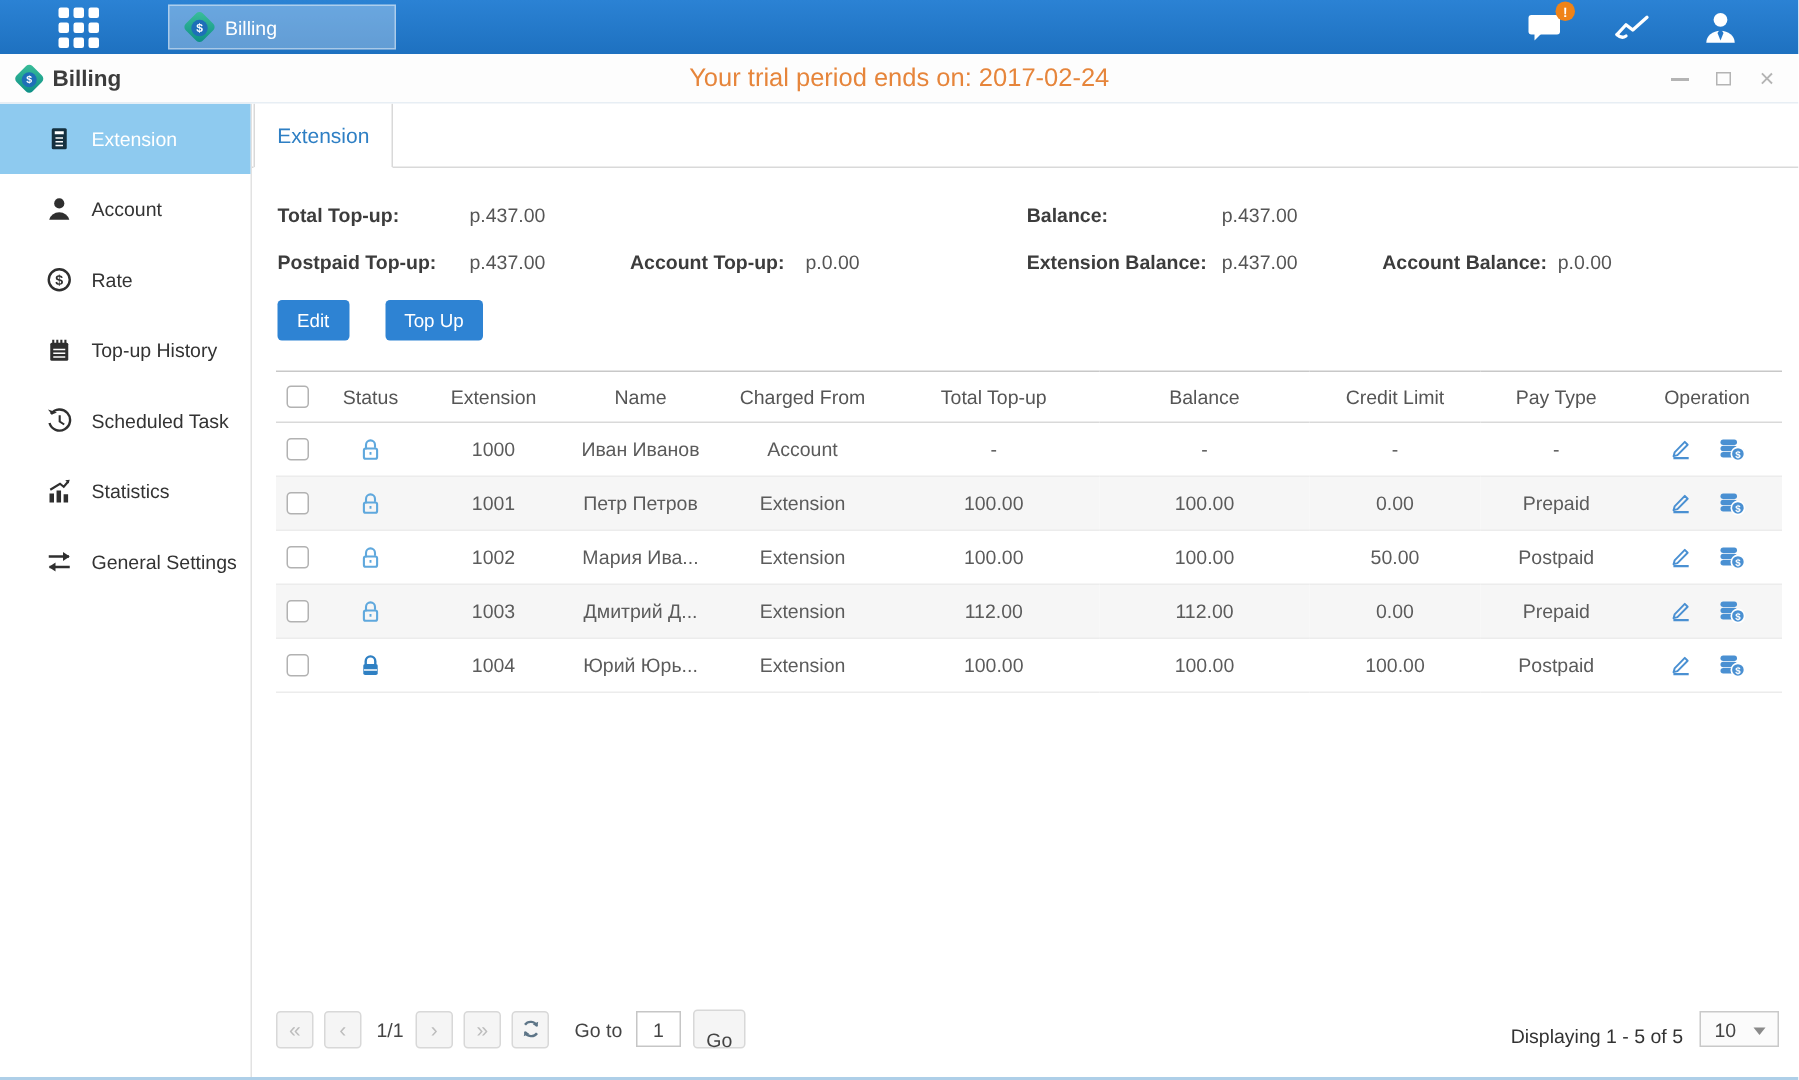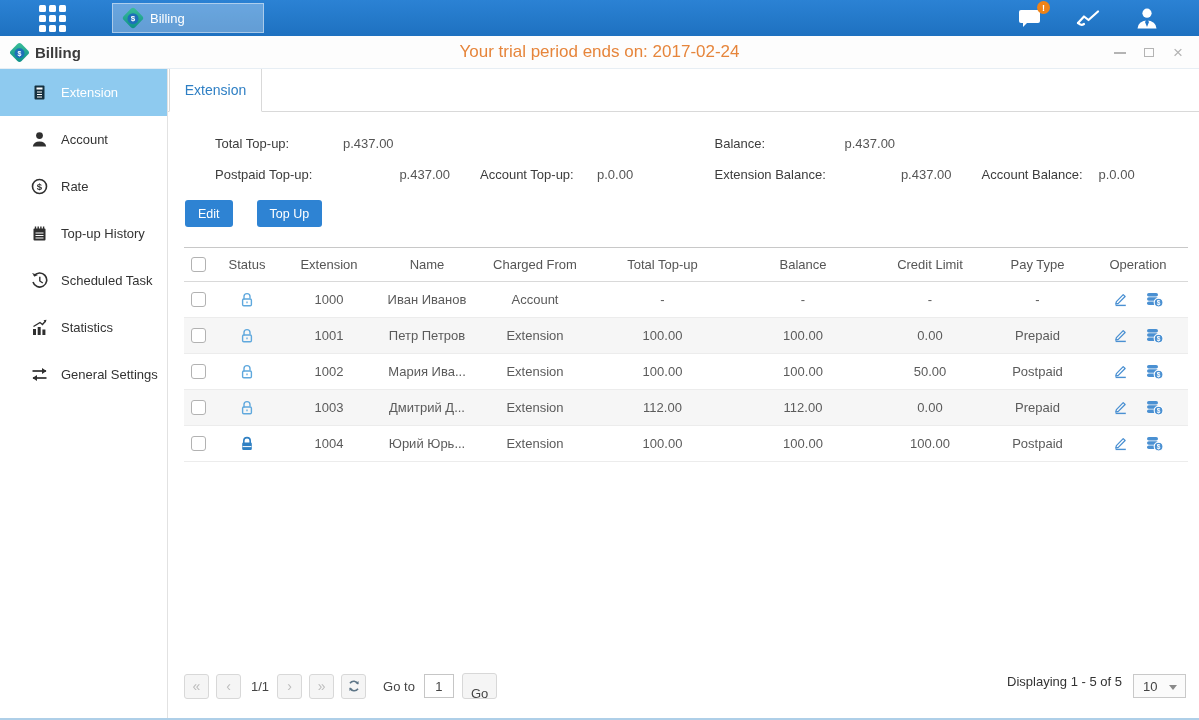--- a/index.html
+++ b/index.html
@@ -61,22 +61,22 @@
     display:flex; align-items:stretch; padding-left:1px; }
   .tab { width:93px; background:#fff; border-left:1px solid #d9d9d9;
     border-right:1px solid #d9d9d9; margin-bottom:-1px; border-bottom:1px solid #fff;
     color:#2e7fc4; font-size:14px; display:flex; align-items:center;
     justify-content:center; cursor:pointer; }
 
   
   .summary { display:flex; padding:16px 15px 0 17px; }
   .sum-col { width:50%; }
   .sum-row { display:flex; align-items:center; height:31px; font-size:13px; }
-  .sum-label { font-weight:normal; color:#3c3c3c;margin-left:30px; }
-  .sum-val { color:#555;text-align:right; }
+  .sum-label { font-weight:bold; color:#3c3c3c; }
+  .sum-val { color:#555; }
   .w1 { width:128px; } .w2 { width:107px; } .w3 { width:117px; } .w4 { width:130px; }
   .actions { display:flex; gap:24px; margin:10px 12px 0 17px; }
   .btn-blue { background:#2e83d3; color:#fff; border:none; font-size:12.5px;
     height:27px; padding:0 13px; border-radius:3px; cursor:pointer;
     font-family:"Liberation Sans", sans-serif; }
 
   
   .table-wrap { margin:20px 13px 0 16px; }
   table { border-collapse:collapse; table-layout:fixed; width:100%; }
   thead tr { border-top:1px solid #c8c8c8; border-bottom:1px solid #d9d9d9; }
@@ -96,21 +96,21 @@
   .pg-btn { width:25px; height:25px; border:1px solid #d8d8d8; background:#f5f5f5;
     border-radius:3px; display:flex; align-items:center; justify-content:center;
     color:#bdbdbd; font-size:14px; cursor:pointer; margin-right:7px; }
   .pg-indicator { font-size:13px; color:#444; margin:0 8px 0 3px; }
   .goto-label { font-size:13px; color:#444; margin:0 9px 0 10px; }
   .goto-input { width:30px; height:24px; border:1px solid #c6c6c6; font-size:13px;
     text-align:center; color:#444; font-family:"Liberation Sans", sans-serif; }
   .go-btn { height:25px; padding:12px 8px; border:1px solid #d8d8d8; background:#f5f5f5;
     border-radius:3px; font-size:13px; color:#444; margin-left:8px; cursor:pointer;
     font-family:"Liberation Sans", sans-serif; }
-  .pg-right { margin-left:auto; display:flex; align-items:flex-start; gap:11px; }
+  .pg-right { margin-left:auto; display:flex; align-items:flex-end; gap:11px; }
   .displaying { font-size:13px; color:#333; }
   .pagesize { width:53px; height:24px; border:1px solid #c9c9c9; background:#fbfbfb;
     display:flex; align-items:center; font-size:13px; color:#444; padding-left:9px;
     position:relative; cursor:pointer; }
   .pagesize .arrow { position:absolute; right:8px; top:10px; width:0; height:0;
     border-left:4px solid transparent; border-right:4px solid transparent;
     border-top:5px solid #8a8a8a; }
 </style>
 </head>
 <body>

